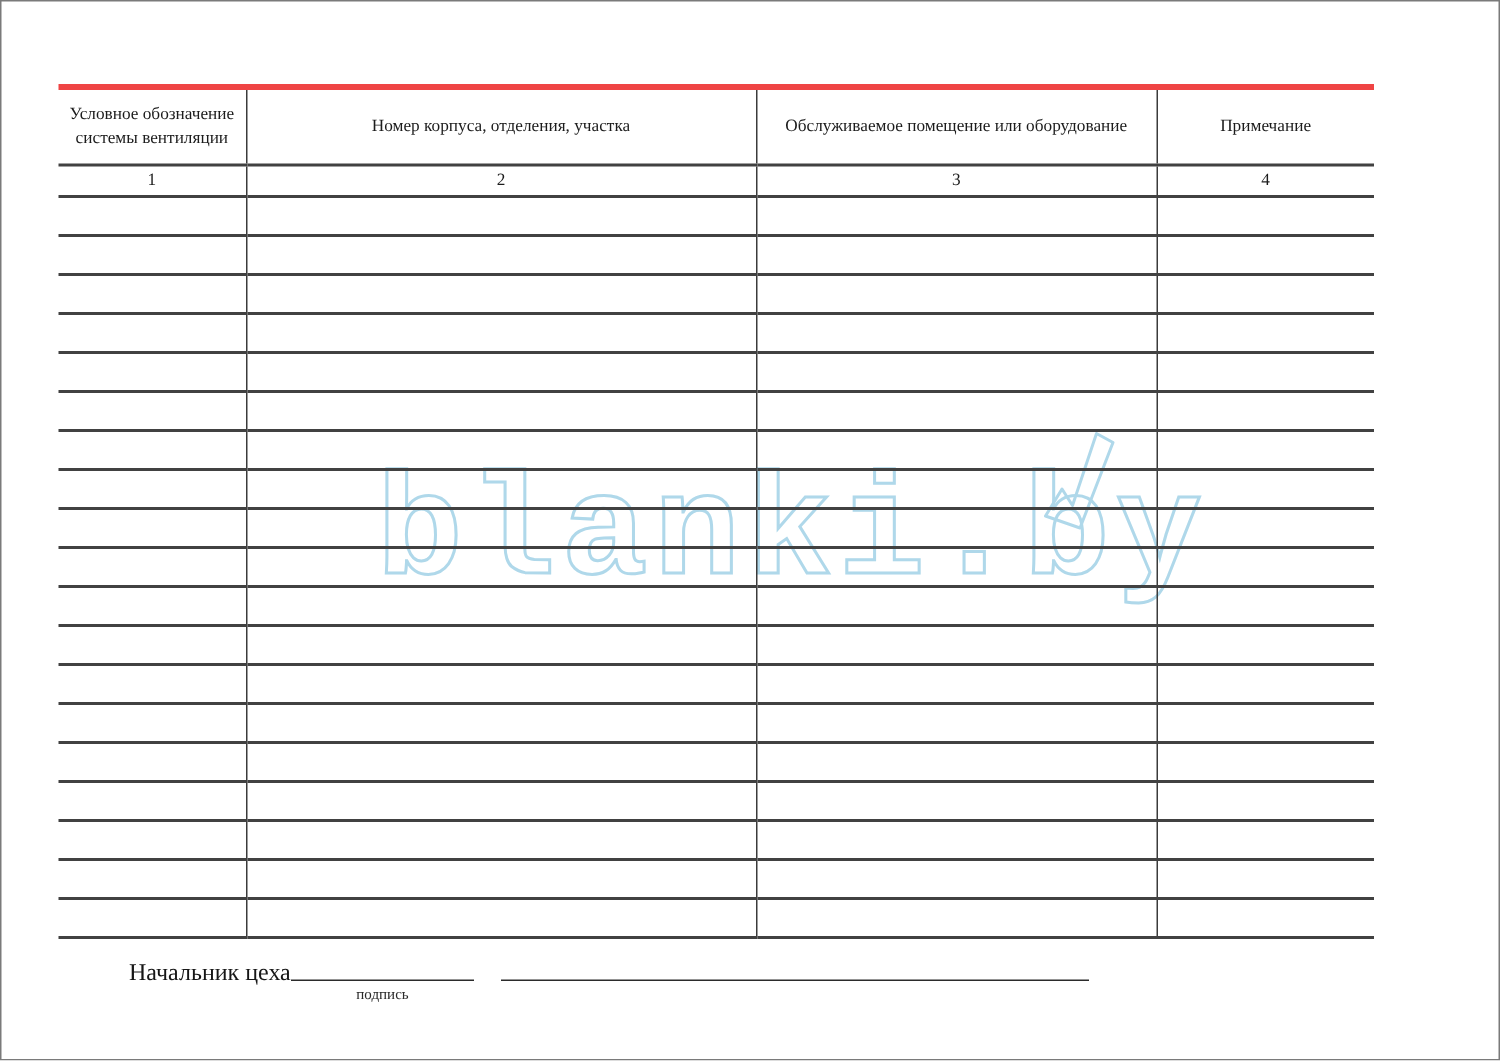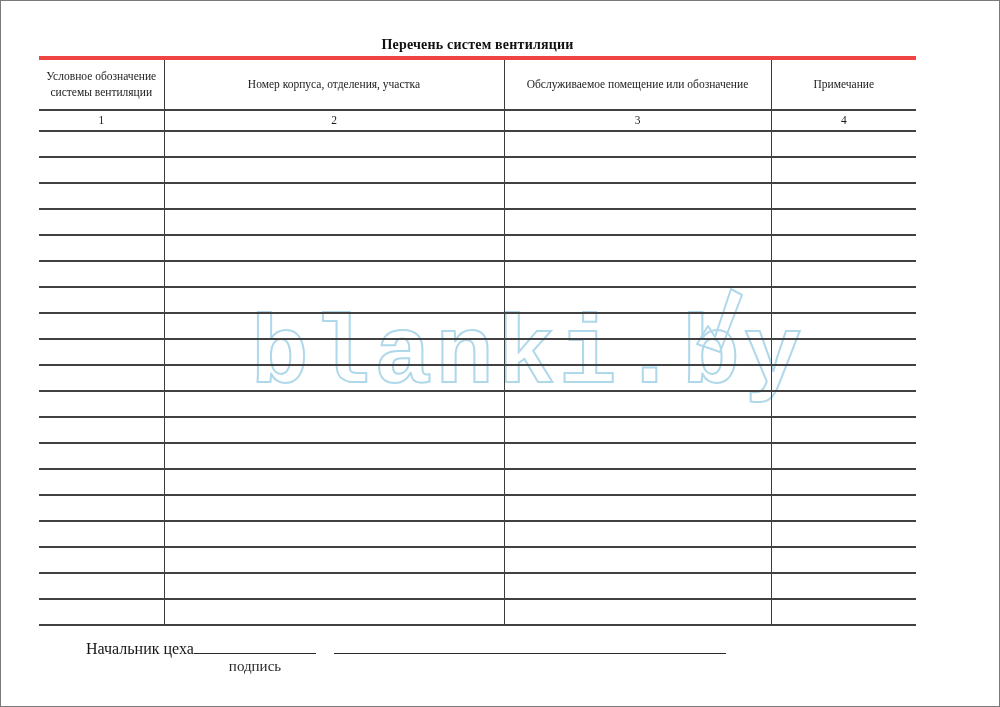--- a/index.html
+++ b/index.html
@@ -55,49 +55,48 @@
     font-size:16px; color:#161616;
   }
   .sig-line {
     position:absolute; top:652px; height:0;
     border-bottom:1.5px solid #2b2b2b;
   }
   .sig-line-1 { left:193px; width:122px; }
   .sig-line-2 { left:333px; width:392px; }
   .sig-caption {
     position:absolute; top:657px;
-    text-align:center; font-size:15px; color:#2a2a2a;
+    text-align:center; font-size:10px; color:#2a2a2a;
   }
   .sig-caption-1 { left:193px; width:122px; }
   .sig-caption-2 { left:333px; width:392px; }
 </style>
 </head>
 <body>
 
 <div class="page">
 
-  <div class="title">Перечень систем вентиляции</div>
 
   <div class="watermark" style="-webkit-text-stroke: 2px rgb(175, 216, 234);">blanki.by</div>
   <svg class="wm-accent" width="58" height="70" viewBox="0 0 58 70">
     <path d="M 6 58 L 17 40 L 24 51 L 40 3 L 51 9 L 29 66 Z" fill="none" stroke="#afd8ea" stroke-width="2" stroke-linejoin="round"></path>
   </svg>
 
   <table class="vent">
     <colgroup>
       <col style="width:125px">
         <col style="width:340px">
         <col style="width:267px">
         <col style="width:145px">
     </colgroup>
     <tbody>
       <tr class="header-row">
           <td>Условное обозначение системы вентиляции</td>
           <td>Номер корпуса, отделения, участка</td>
-          <td>Обслуживаемое помещение или обозначение</td>
+          <td>Обслуживаемое помещение или оборудование</td>
           <td>Примечание</td>
         </tr>
       <tr class="numbers-row">
           <td>1</td>
           <td>2</td>
           <td>3</td>
           <td>4</td>
         </tr>
     <tr class="body-row">
           <td></td>

